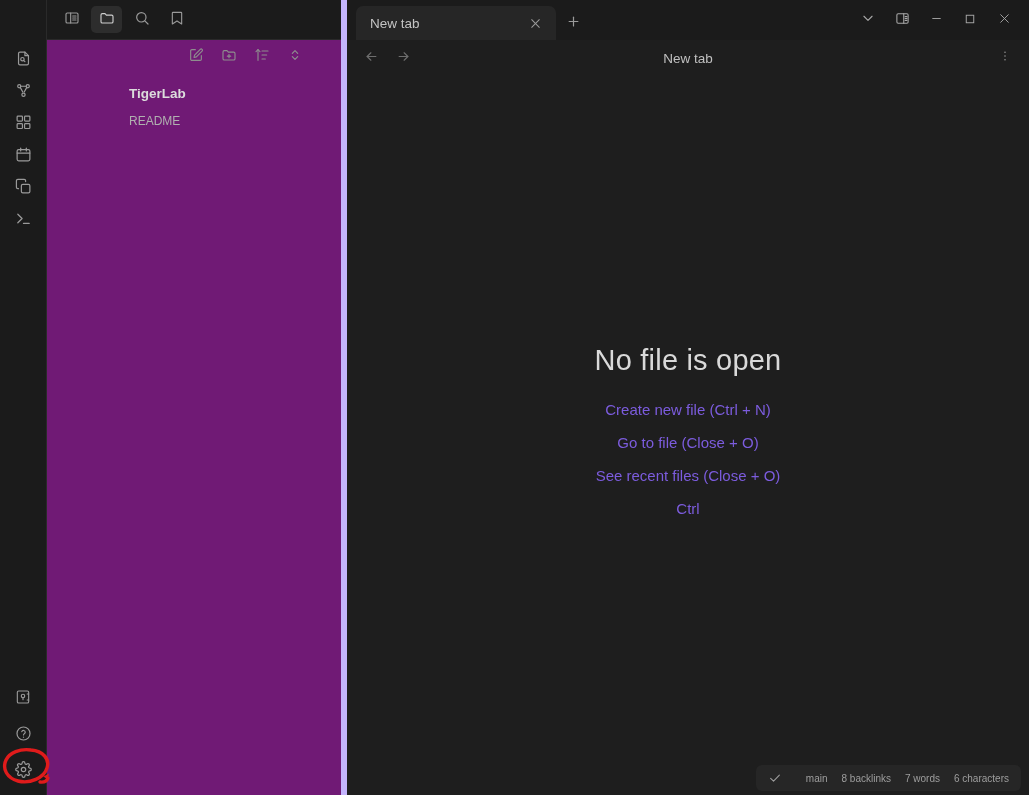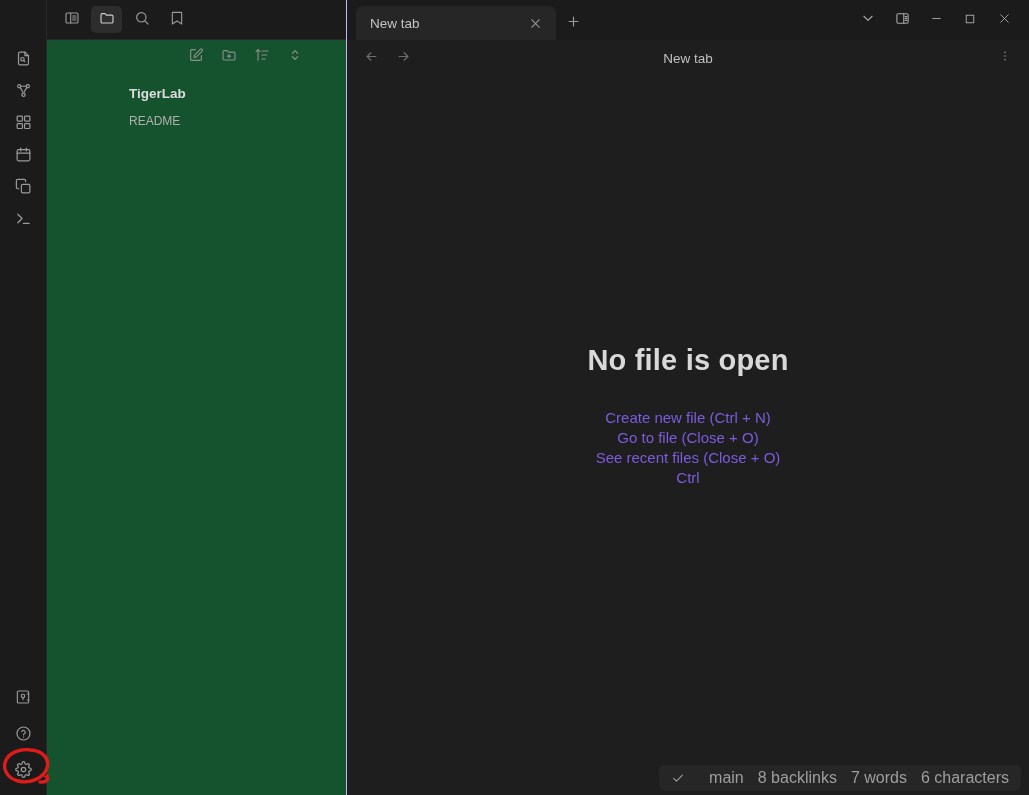--- a/index.html
+++ b/index.html
@@ -45,22 +45,22 @@
     color:#9a9a9a; border-radius:4px; cursor:pointer;
     margin-bottom:0px;
   }
   .ribbon-icon svg { display:block; }
   .ribbon-spacer { flex:1 1 auto; }
   .ribbon-bottom { padding-bottom:10px; display:flex; flex-direction:column; align-items:center; }
 
   
   .sidebar {
     width:300px; height:795px;
-    background:#14532d;
-    border-right:1px solid #c4b5fd;
+    background:#701a75;
+    border-right:6px solid #c4b5fd;
     display:flex; flex-direction:column;
     position:relative; z-index:2;
     flex:0 0 300px;
   }
   .sidebar-tabs {
     height:40px;
     display:flex; align-items:center;
     padding-left:9px; gap:4px;
     background:#1b1b1b;
     border-bottom:1px solid #2a2a2a;
@@ -134,32 +134,32 @@
   }
   .vh-more { position:absolute; right:14px; width:20px; height:20px; display:flex; align-items:center; justify-content:center; color:#9a9a9a; cursor:pointer;}
 
   .content {
     flex:1 1 auto; position:relative;
     display:flex; flex-direction:column; align-items:center;
     background:#1e1e1e;
   }
   .empty-title {
     margin-top:268px;
-    font-size:29px; font-weight:700; color:#d9d9d9; letter-spacing:0.2px;
-  }
-  .empty-actions { margin-top:32px; display:flex; flex-direction:column; align-items:center; gap:3px; }
+    font-size:29px; font-weight:400; color:#d9d9d9; letter-spacing:0.2px;
+  }
+  .empty-actions { margin-top:24px; display:flex; flex-direction:column; align-items:center; gap:16px; }
   .empty-link { font-size:15px; color:#7c5cde; cursor:pointer; }
 
   .statusbar {
     position:absolute; right:8px; bottom:4px;
     height:26px; background:#262626;
     border-radius:6px;
     display:flex; align-items:center; gap:14px;
     padding:0 12px;
-    font-size:16px; color:#9e9e9e;
+    font-size:10px; color:#9e9e9e;
   }
   .sb-check { color:#9e9e9e; display:flex; align-items:center; margin-right:10px; }
   .sb-item { white-space:nowrap; cursor:pointer; }
 
   
   .annot { position:absolute; left:0; top:738px; width:58px; height:57px; pointer-events:none; z-index:30; }
 </style>
 </head>
 <body>
 

